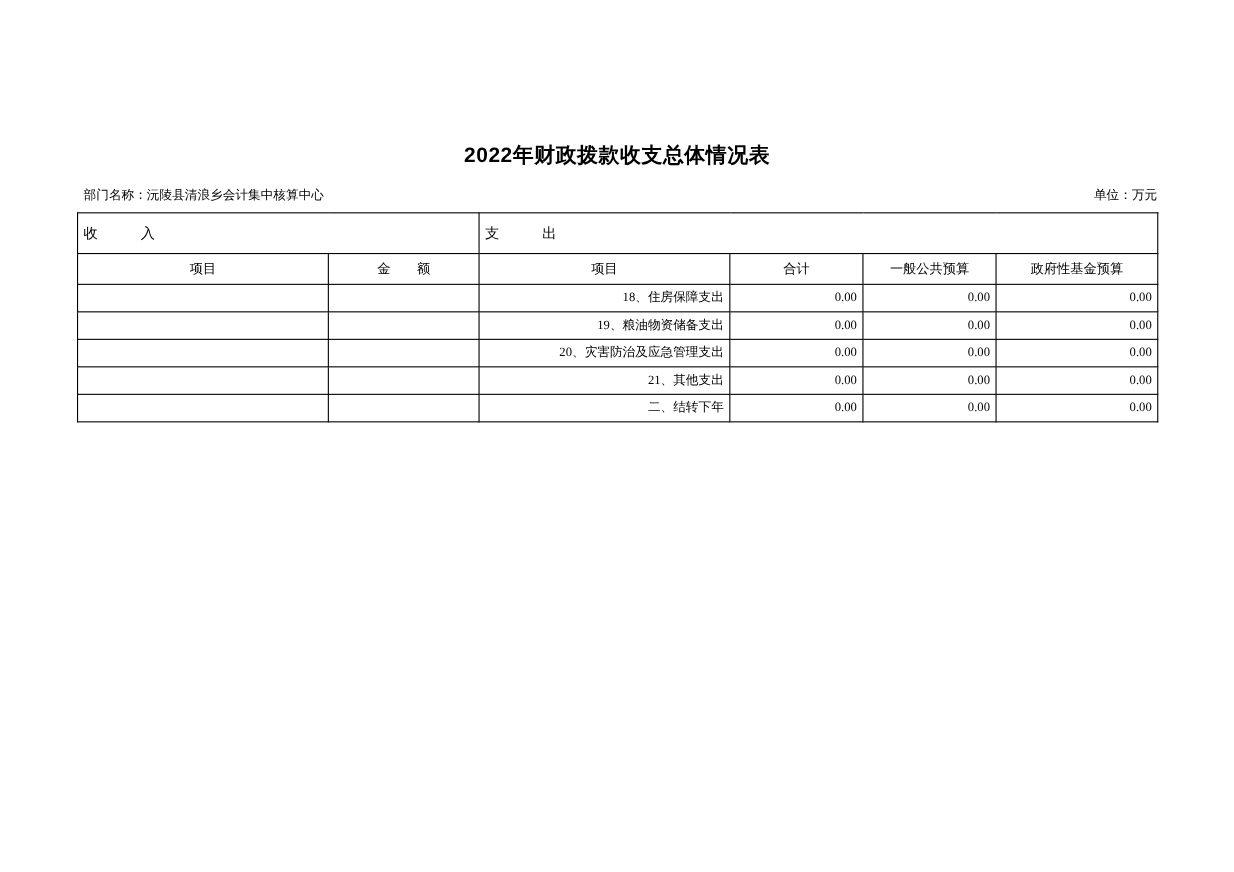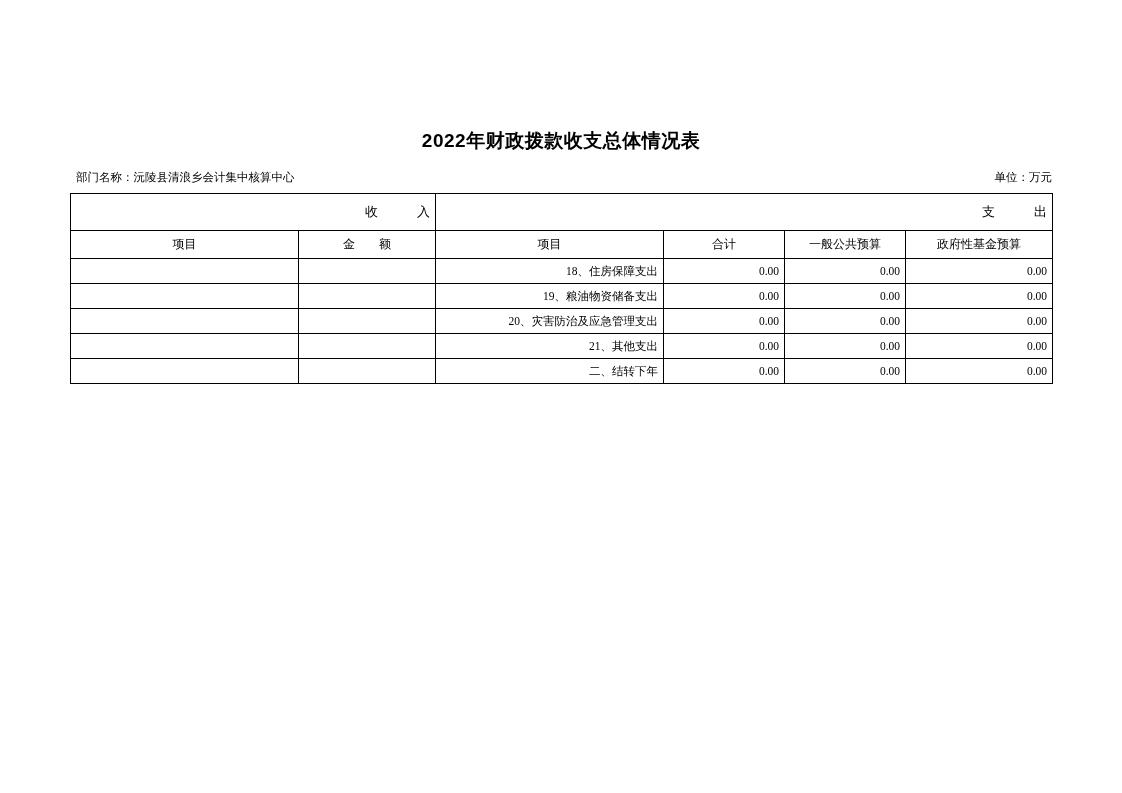--- a/index.html
+++ b/index.html
@@ -68,21 +68,21 @@
     line-height: 1.1;
   }
   .c-ritem { width: 228px; }
   .c-ramt  { width: 137px; }
   .c-eitem { width: 228px; }
   .c-total { width: 121px; }
   .c-gen   { width: 121px; }
   .c-fund  { width: 147px; }
 
   .hdr {
-    text-align: right;
+    text-align: left;
     height: 36px !important;
     font-size: 13px;
   }
   .subhdr {
     text-align: center;
     height: 27px !important;
     font-size: 12px;
     margin-top: 16px;
   }
   .num {

